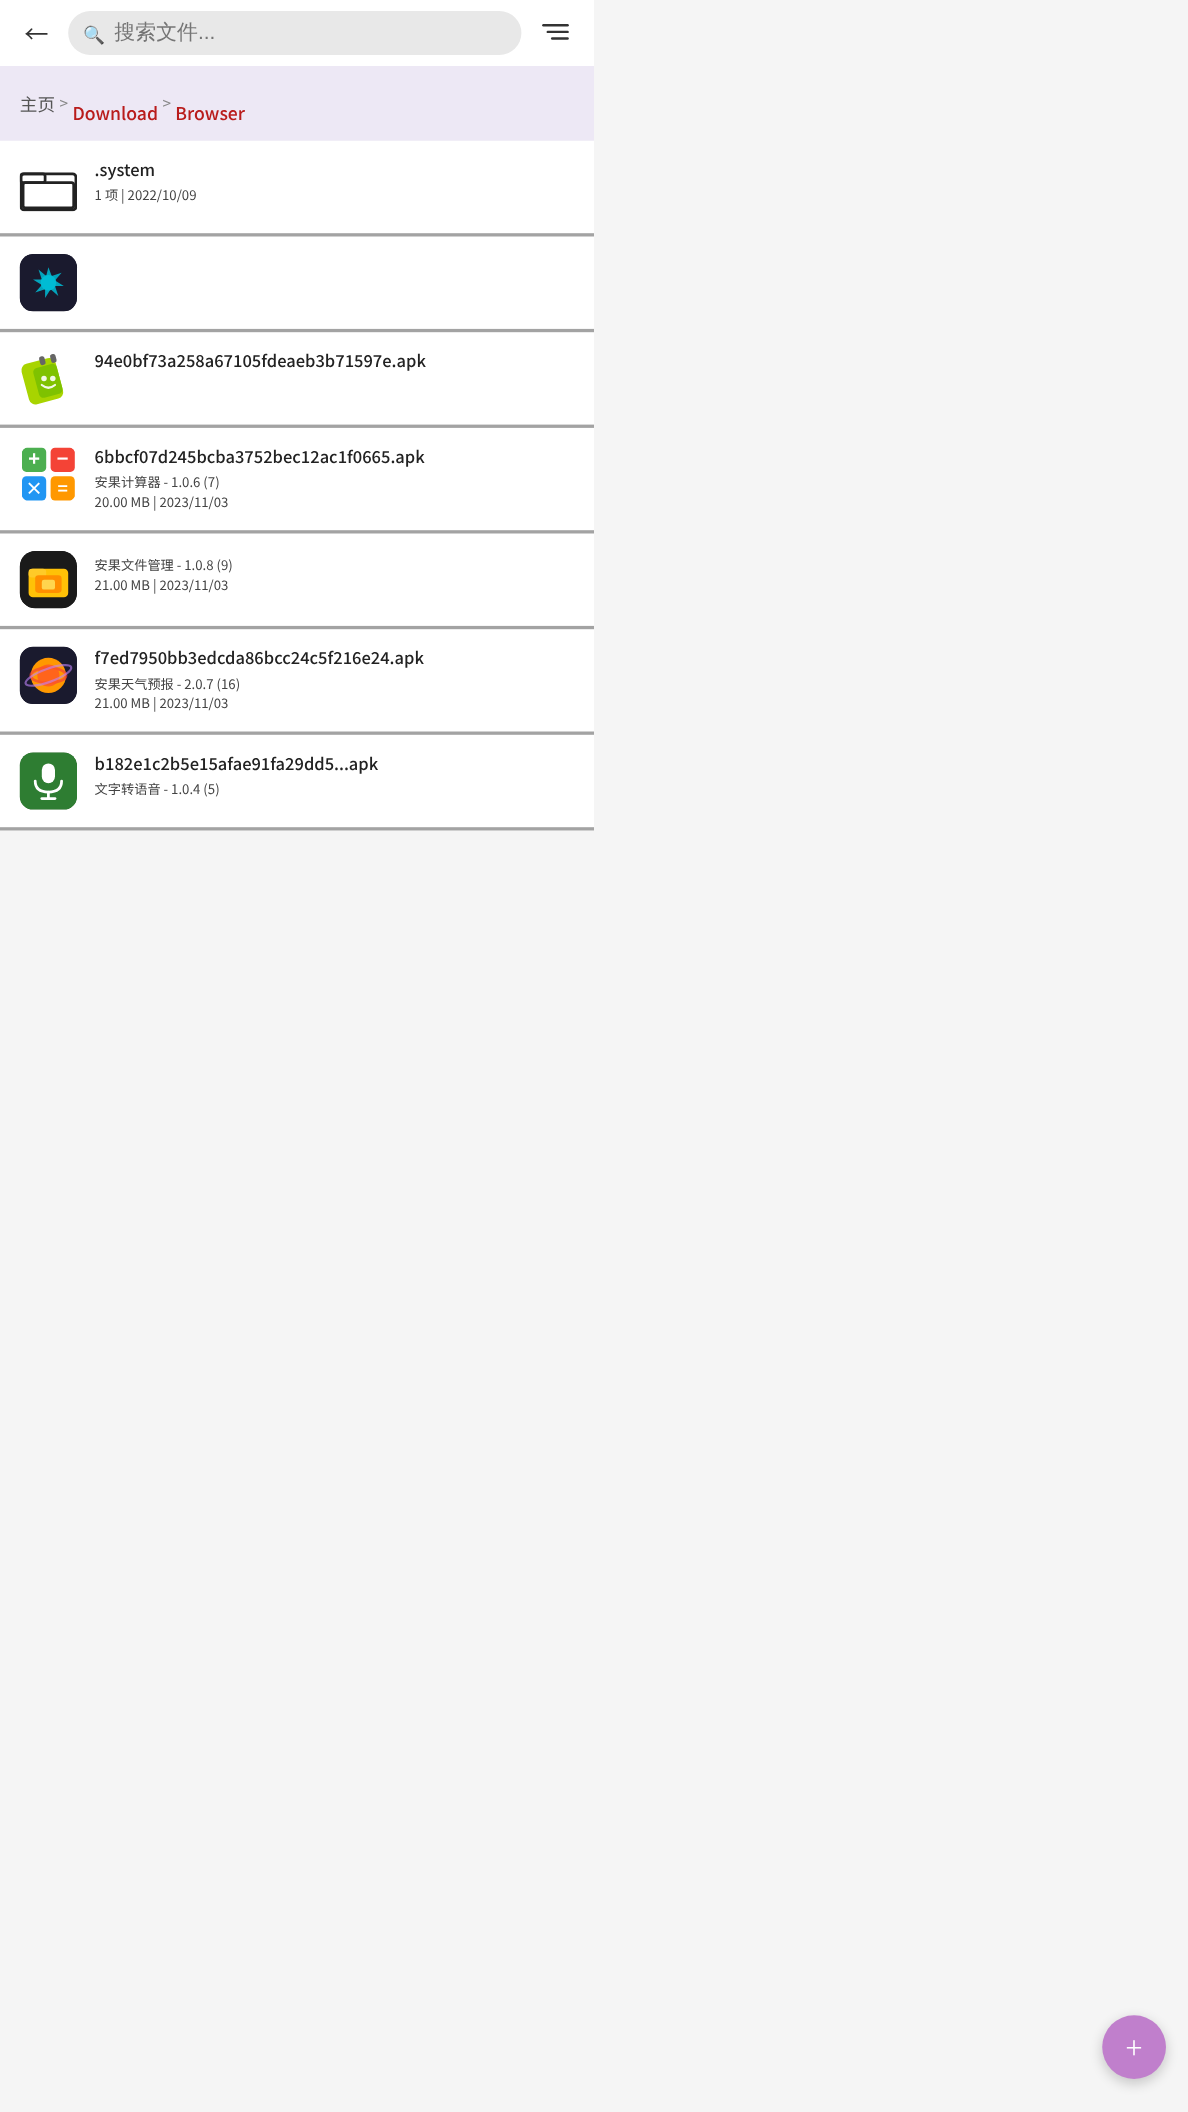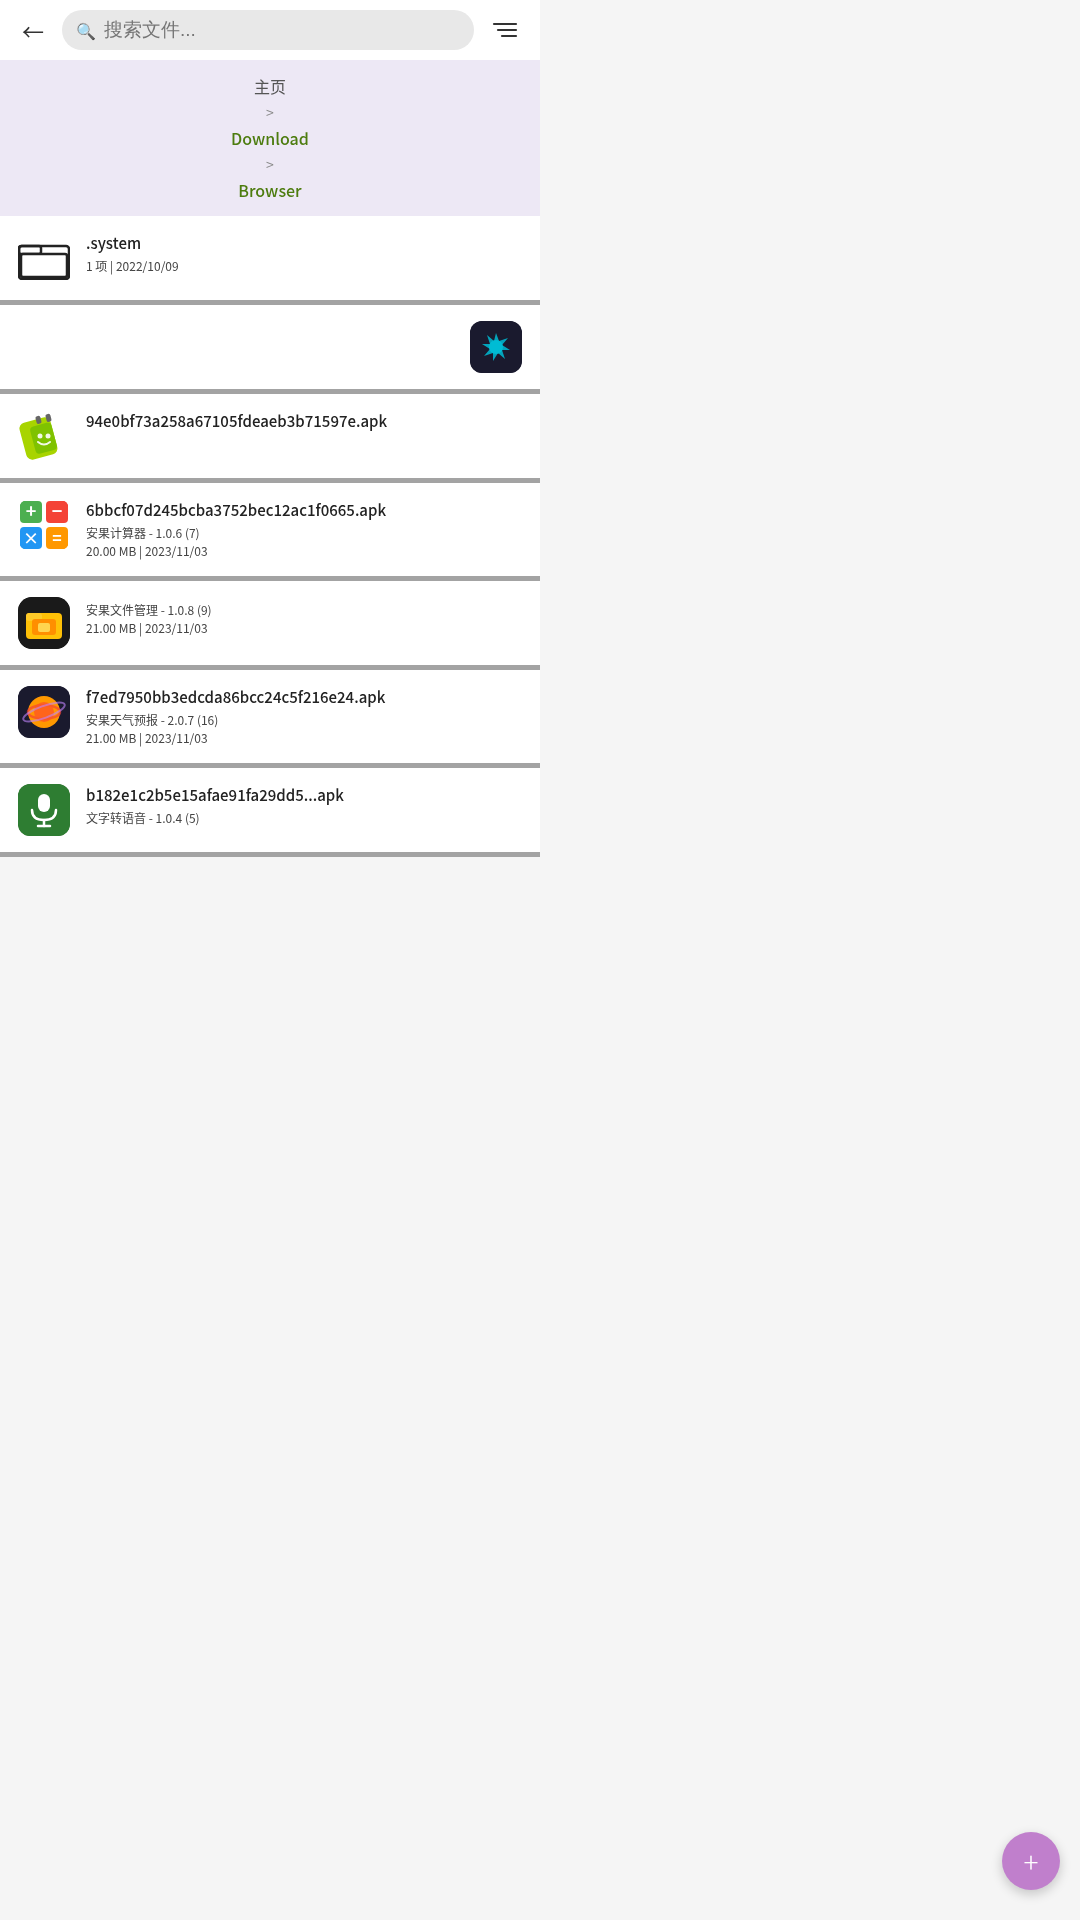--- a/index.html
+++ b/index.html
@@ -56,50 +56,49 @@
     }
 
     
     .breadcrumb {
       background: #ede8f5;
       padding: 14px 18px;
       display: flex;
       align-items: center;
       gap: 4px;
       flex-wrap: wrap;
-      flex-direction: column;
     }
     .breadcrumb-item {
       font-size: 16px;
       color: #a07dc0;
     }
     .breadcrumb-item.active {
-      color: #4d7c0f;
+      color: #b91c1c;
       font-weight: 500;
+      margin-top: 16px;
     }
     .breadcrumb-item.inactive {
       color: #555;
     }
     .breadcrumb-sep {
       color: #888;
       font-size: 14px;
     }
 
     
     .file-list {
       background: #fff;
       padding: 0 0;
     }
     .file-item {
       display: flex;
       align-items: flex-start;
       padding: 16px 18px;
-      border-bottom: 5px solid #a3a3a3;
+      border-bottom: 3px solid #a3a3a3;
       gap: 16px;
-      justify-content: flex-end;
     }
     .file-icon {
       width: 52px;
       height: 52px;
       flex-shrink: 0;
       display: flex;
       align-items: center;
       justify-content: center;
       font-size: 38px;
     }

